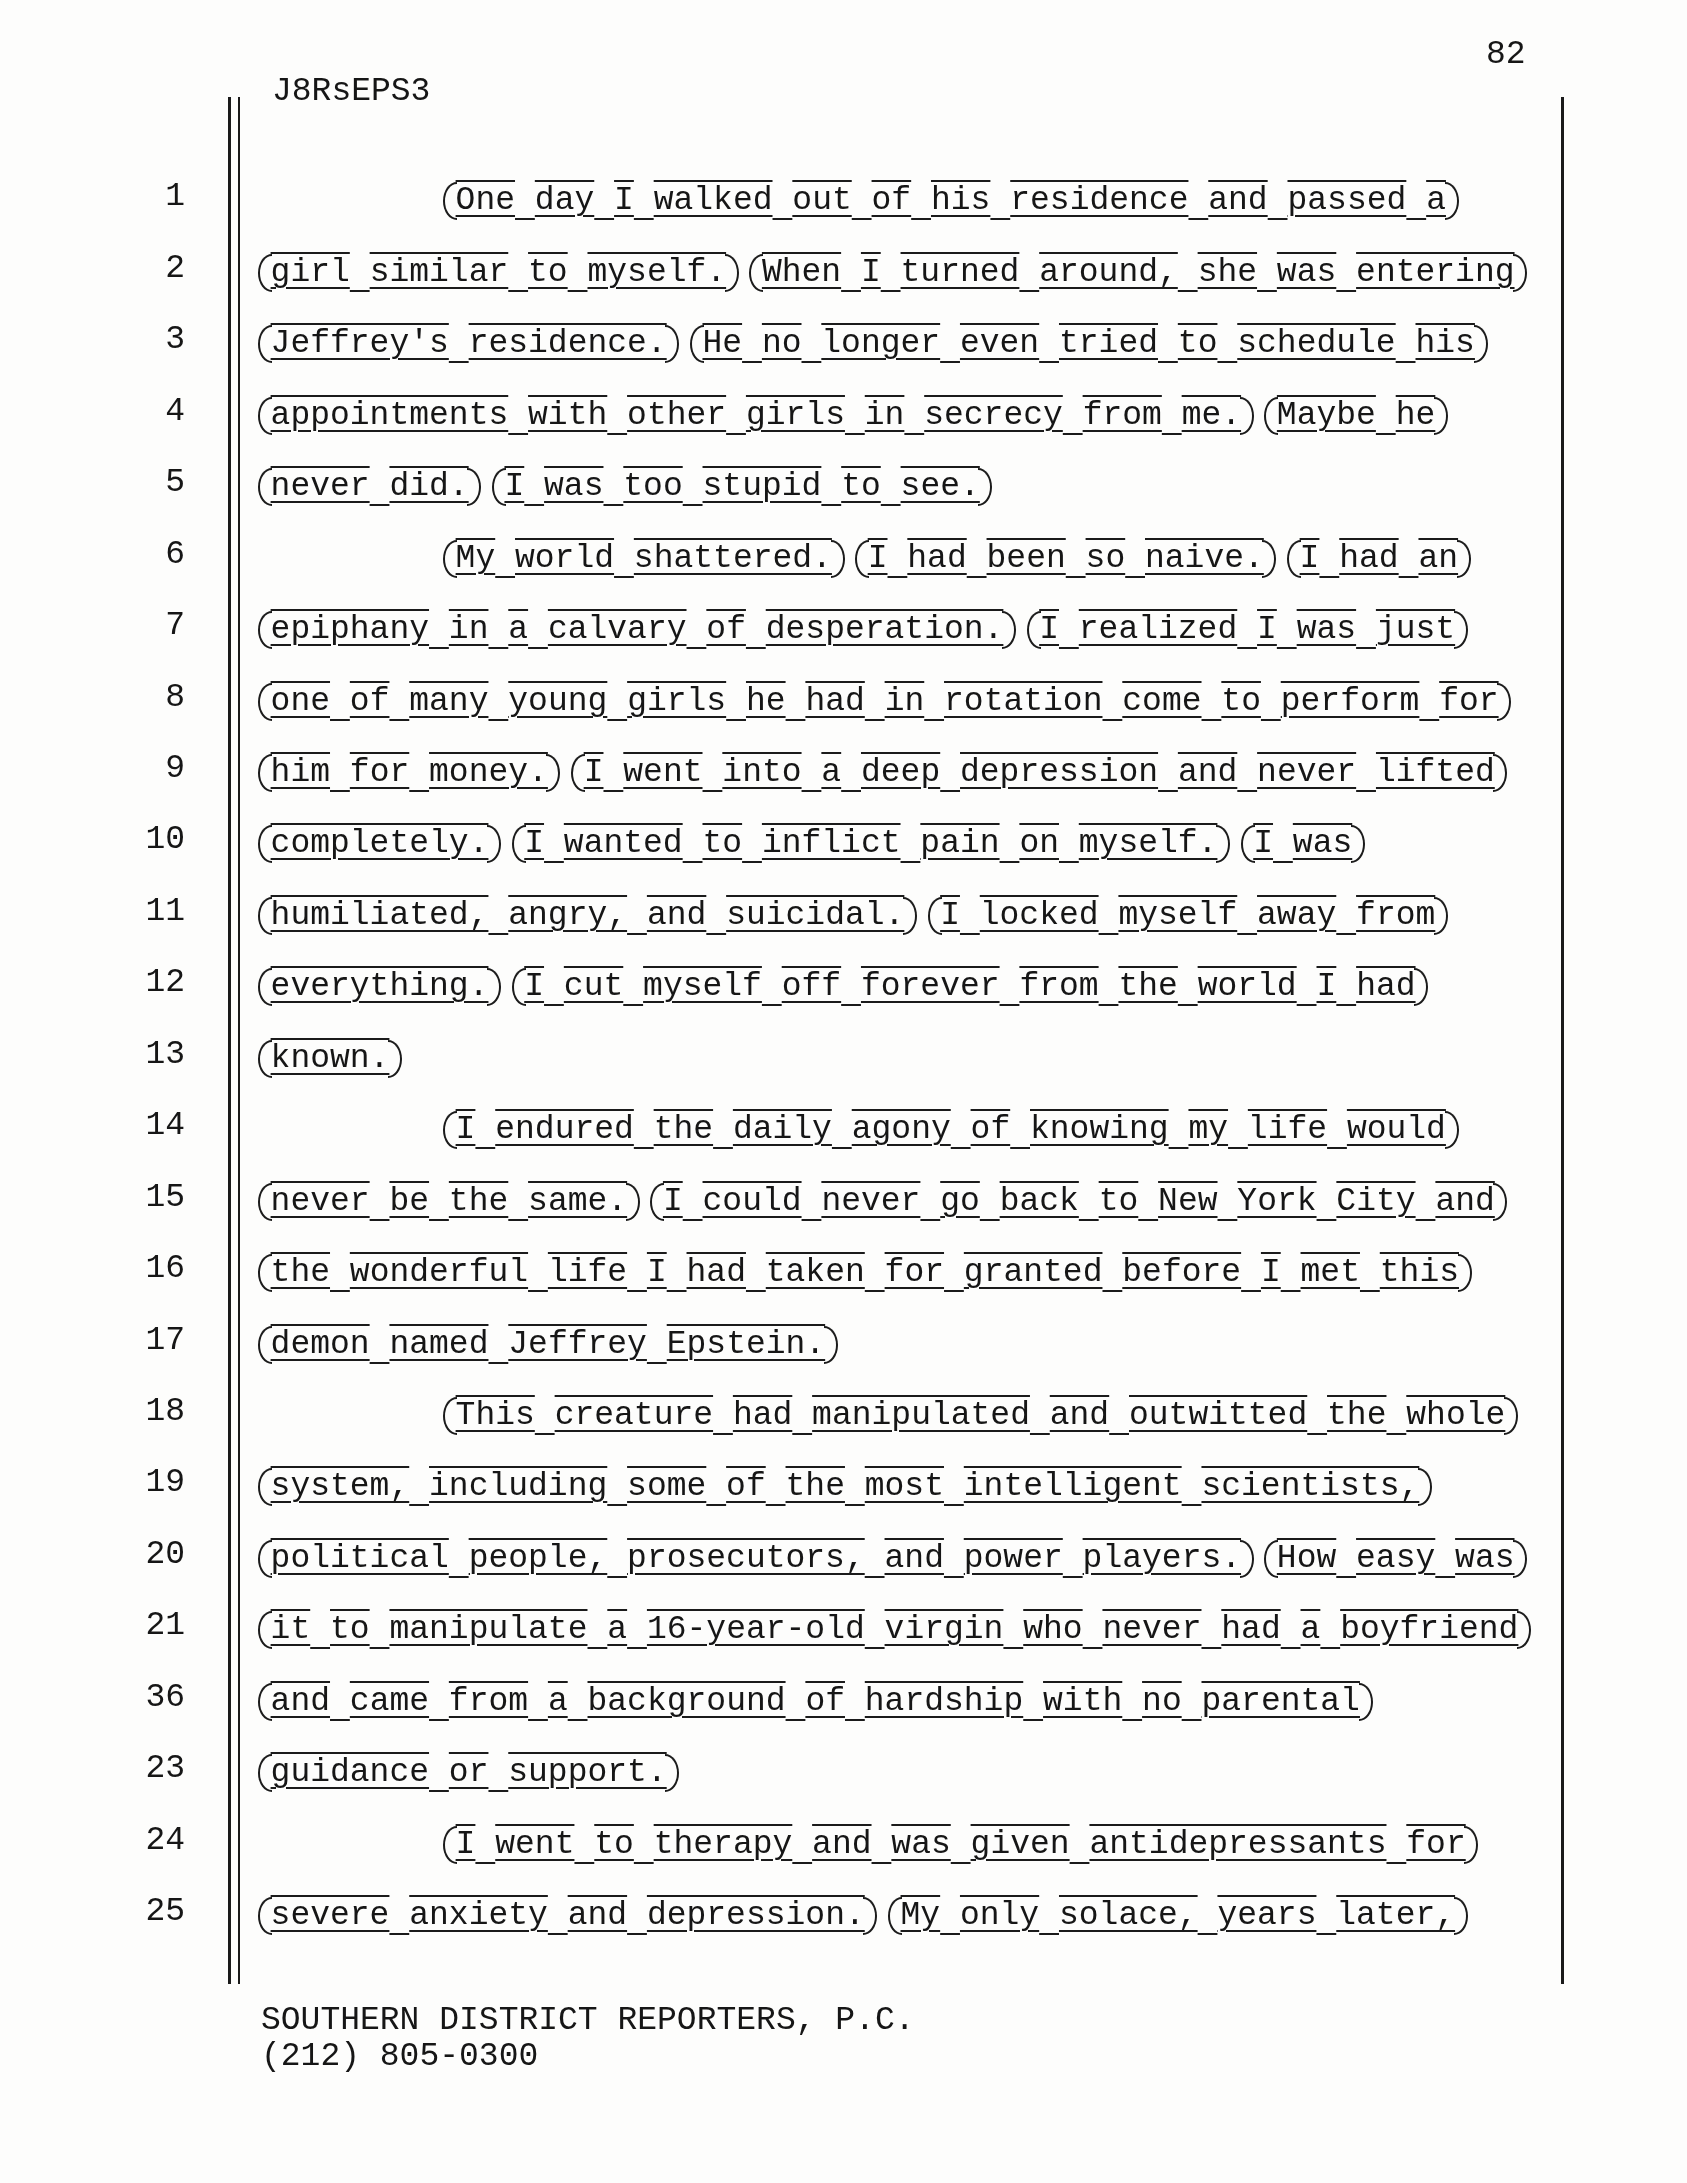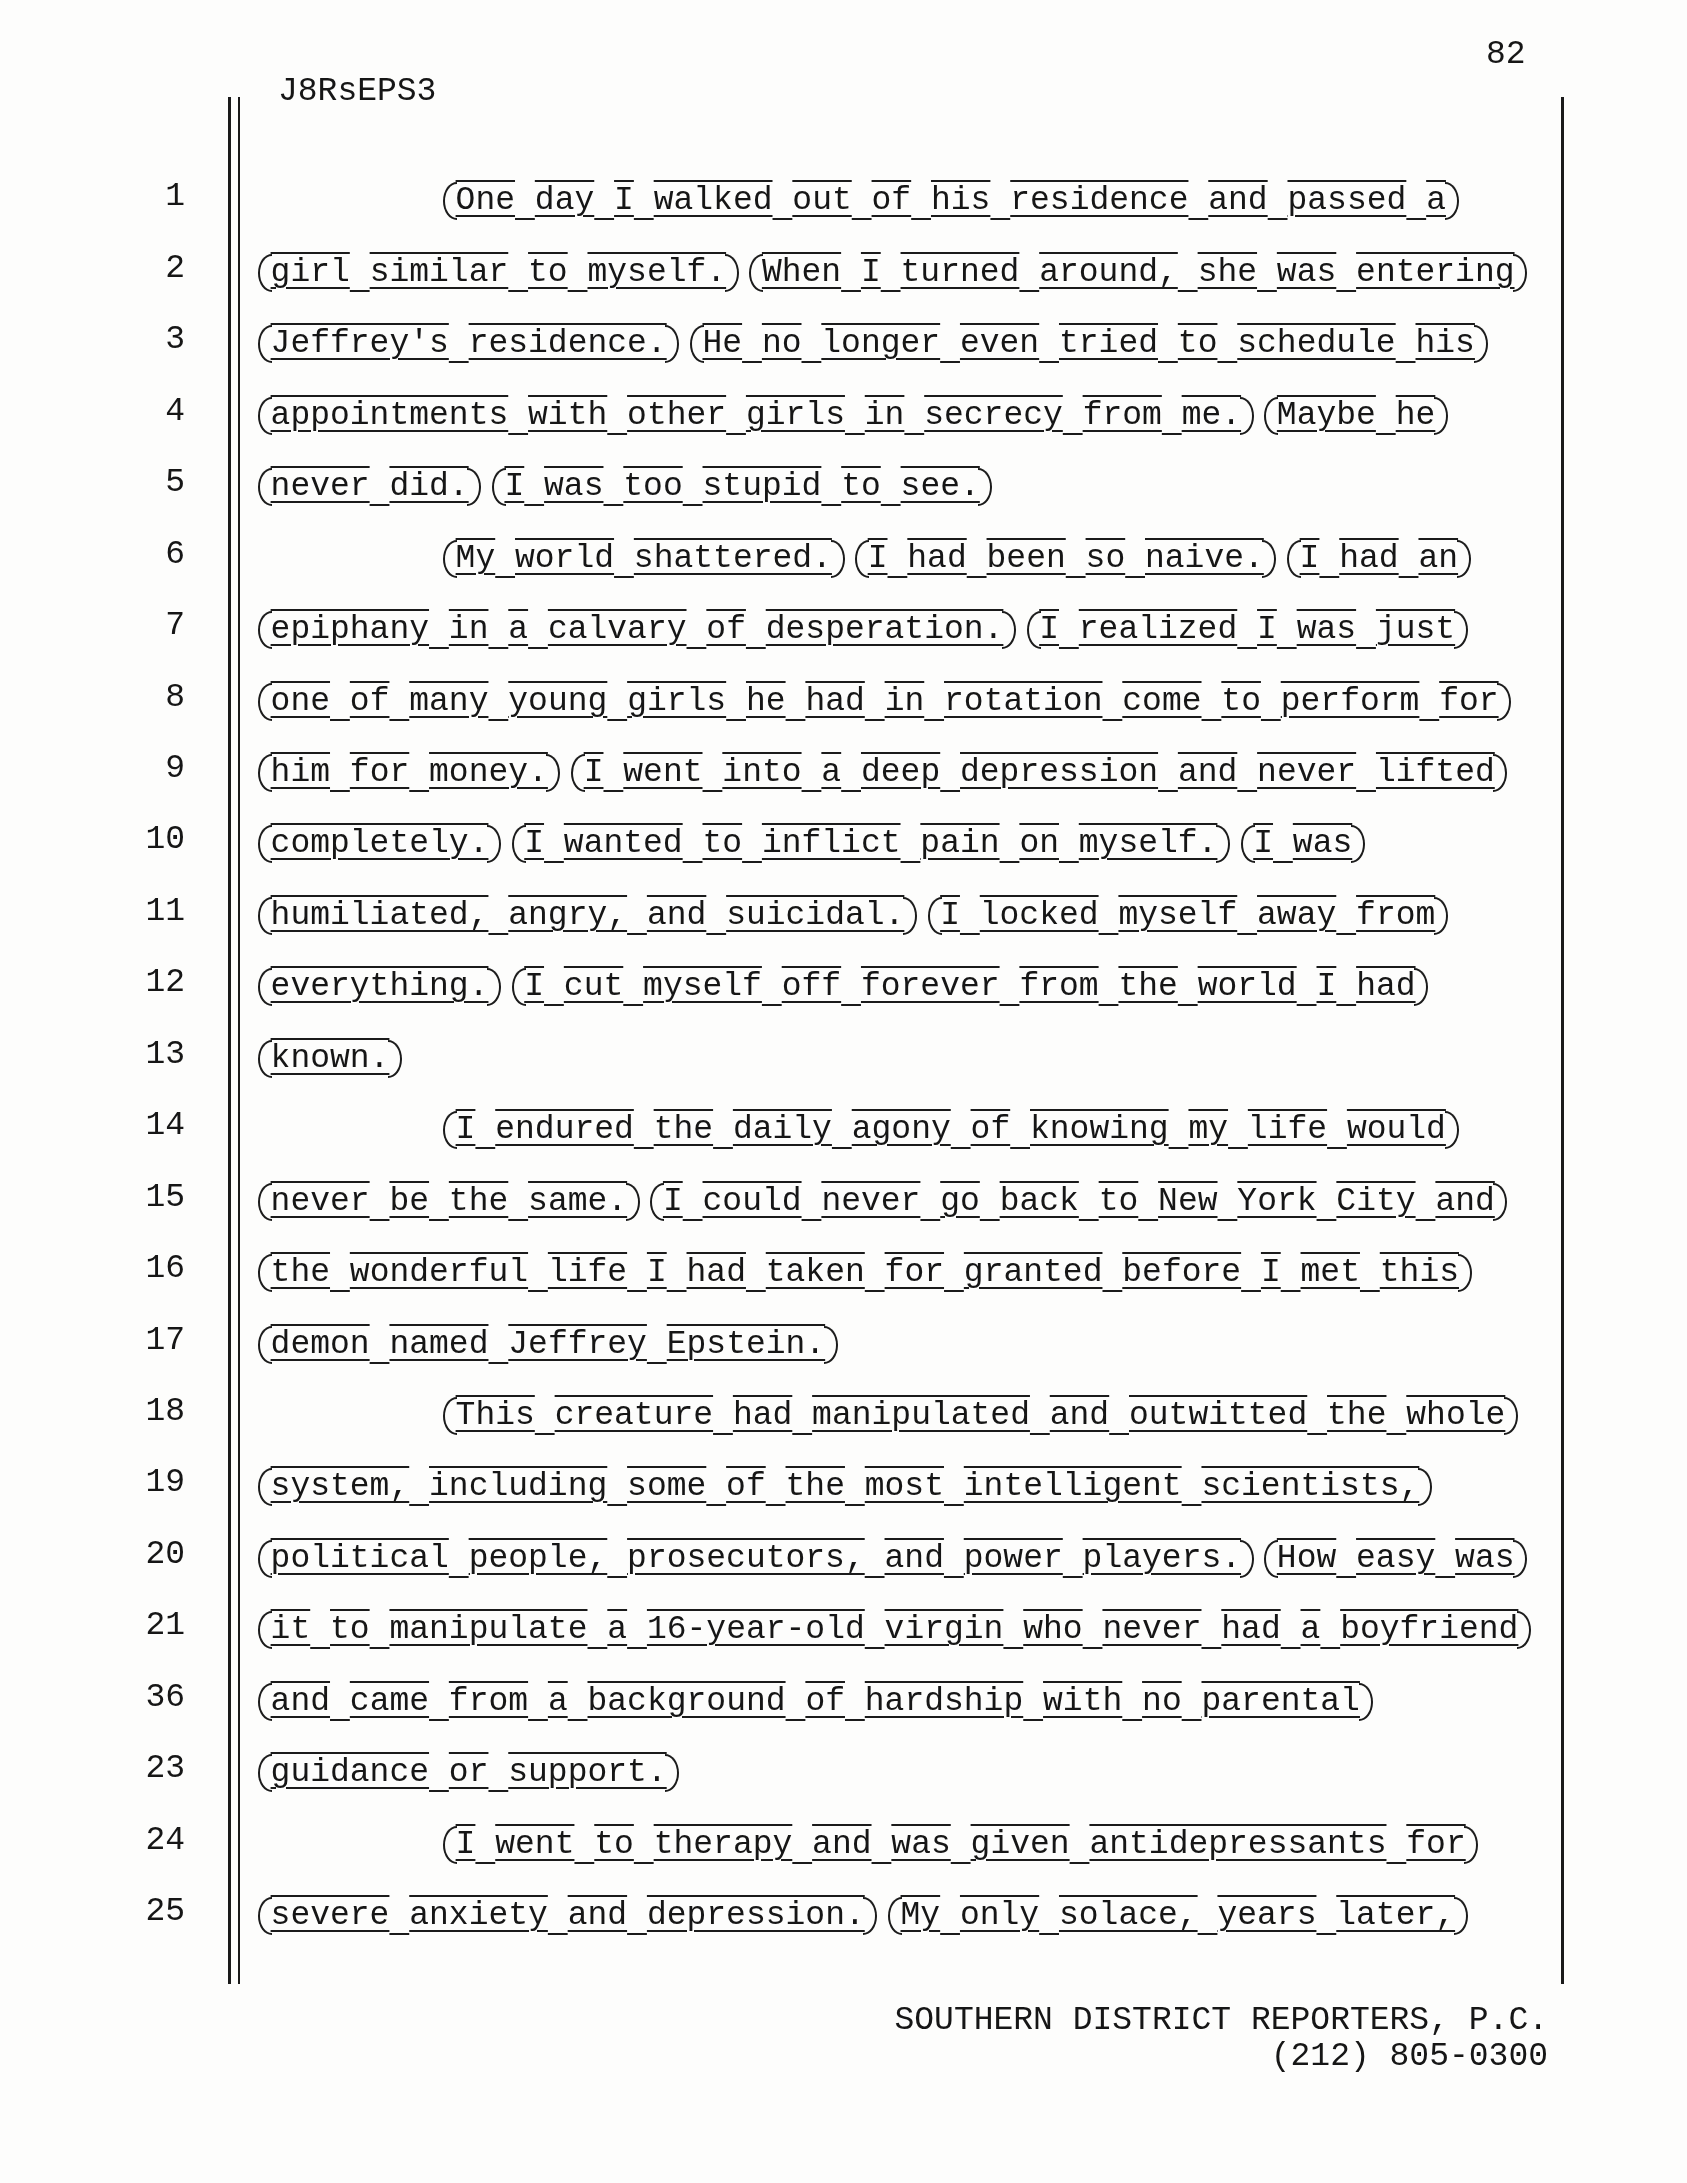--- a/index.html
+++ b/index.html
@@ -4,22 +4,22 @@
 <style>
   html,body{margin:0;padding:0;}
   body{
     width:1687px;height:2183px;position:relative;overflow:hidden;
     background:#fdfdfc;color:#161616;
     font-family:"Liberation Mono","DejaVu Sans Mono",monospace;
   }
   .abs{position:absolute;}
   
   .page-number{left:1486px;top:37px;font-size:33px;line-height:36px;}
-  .header-id{left:278px;top:74px;font-size:33px;line-height:36px;}
-  .footer{left:261px;top:2003px;width:1287px;text-align:right;font-size:33px;line-height:36px;}
+  .header-id{left:272px;top:74px;font-size:33px;line-height:36px;}
+  .footer{left:261px;top:2003px;width:1287px;text-align:left;font-size:33px;line-height:36px;}
   
   .vrule{position:absolute;top:97px;height:1887px;background:#1a1a1a;}
   .vrule.l1{left:228px;width:2.6px;}
   .vrule.l2{left:238px;width:2px;}
   .vrule.r1{left:1561px;width:2.6px;}
   
   .line{position:absolute;left:0;width:1687px;height:64px;font-size:33px;white-space:nowrap;}
   .lnum{position:absolute;left:106px;width:79px;text-align:right;line-height:48px;}
   .ltext{position:absolute;left:258px;top:4px;line-height:48px;}
   .ltext.indent{margin-left:185px;}

